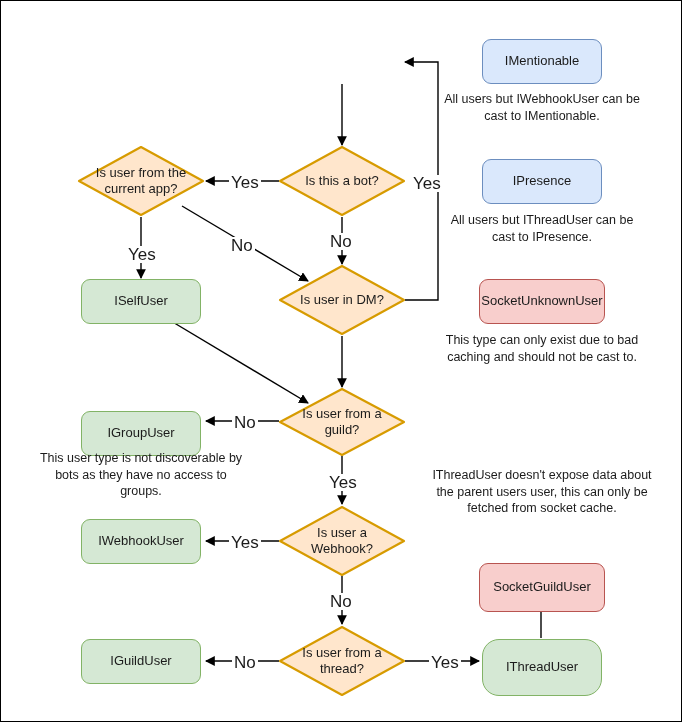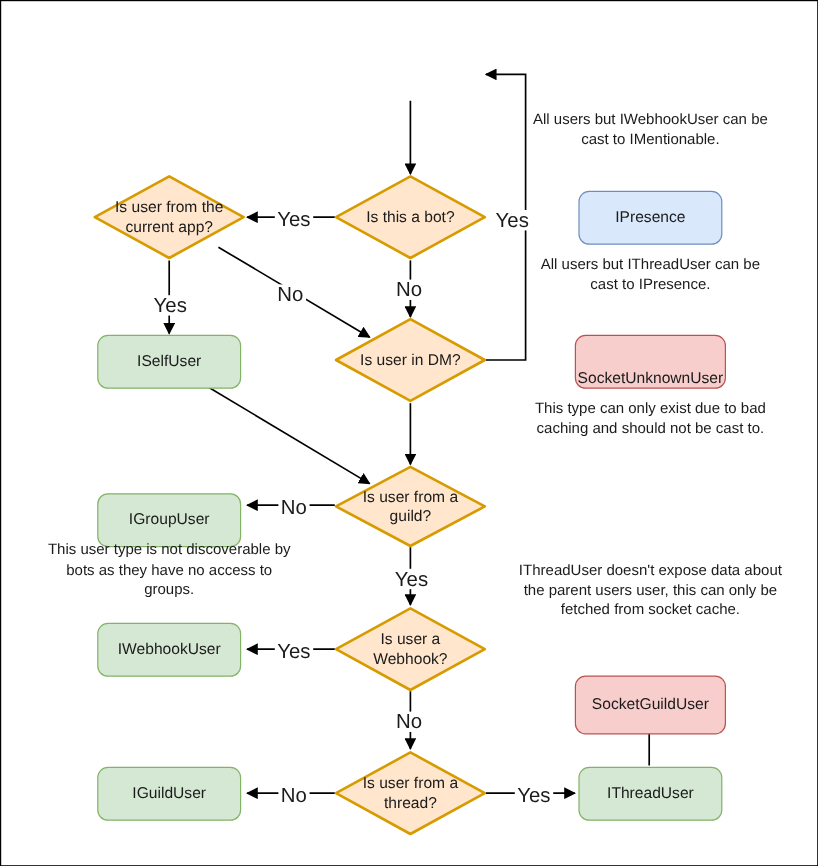--- a/index.html
+++ b/index.html
@@ -142,30 +142,33 @@
   </div>
 
   <div class="node box green" style="left:80px; top:518px; width:120px; height:45px;">
     <span>IWebhookUser</span>
   </div>
 
   <div class="node box green" style="left:80px; top:638px; width:120px; height:45px;">
     <span>IGuildUser</span>
   </div>
 
-  <div class="node box green" style="left:481px; top:638px; width:120px; height:45px;">
+  <div class="node box green" style="left:481px; top:638px; width:120px; height:57px;border-radius:17px;">
     <span>IThreadUser</span>
   </div>
 
+  <div class="node box blue" style="left:481px; top:38px; width:120px; height:45px;">
+    <span>IMentionable</span>
+  </div>
 
   <div class="node box blue" style="left:481px; top:158px; width:120px; height:45px;">
     <span>IPresence</span>
   </div>
 
-  <div class="node box red" style="left:478px; top:278px; width:126px; height:45px;align-items:flex-end;">
+  <div class="node box red" style="left:478px; top:278px; width:126px; height:45px;">
     <span>SocketUnknownUser</span>
   </div>
 
   <div class="node box red" style="left:478px; top:518px; width:126px; height:49px;margin-top:44px;">
     <span>SocketGuildUser</span>
   </div>
 
   <div class="diamond-wrap" style="left:277px; top:144px; width:128px; height:72px;">
     <svg viewBox="0 0 128 72" preserveAspectRatio="none">
       <polygon points="64,2 126,36 64,70 2,36" fill="#ffe6cc" stroke="#d79b00" stroke-width="2.2" stroke-linejoin="round"></polygon>

